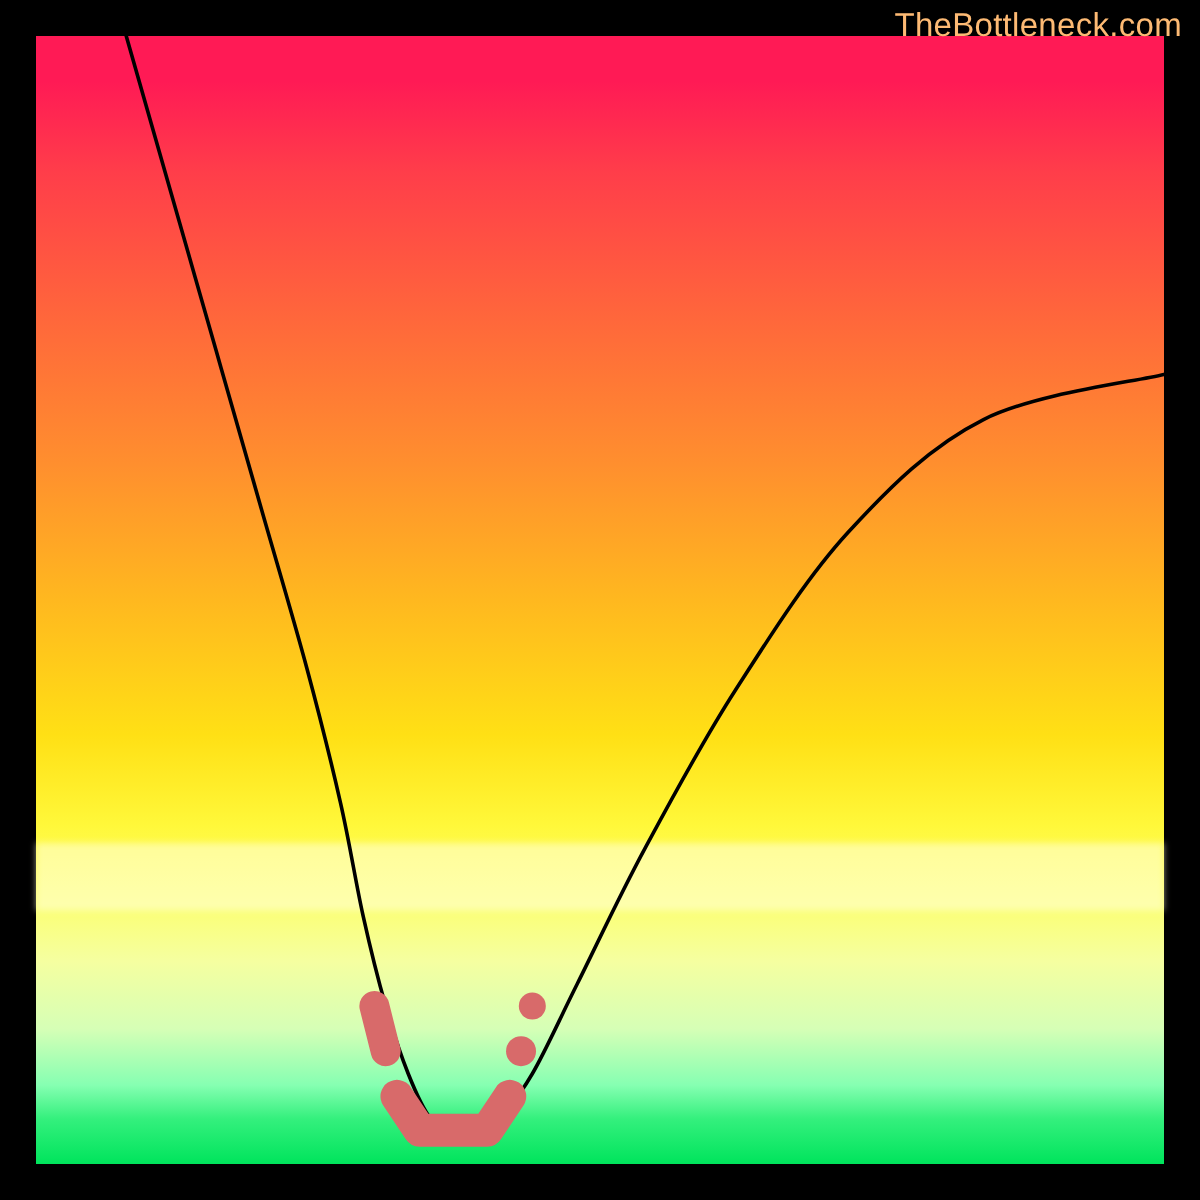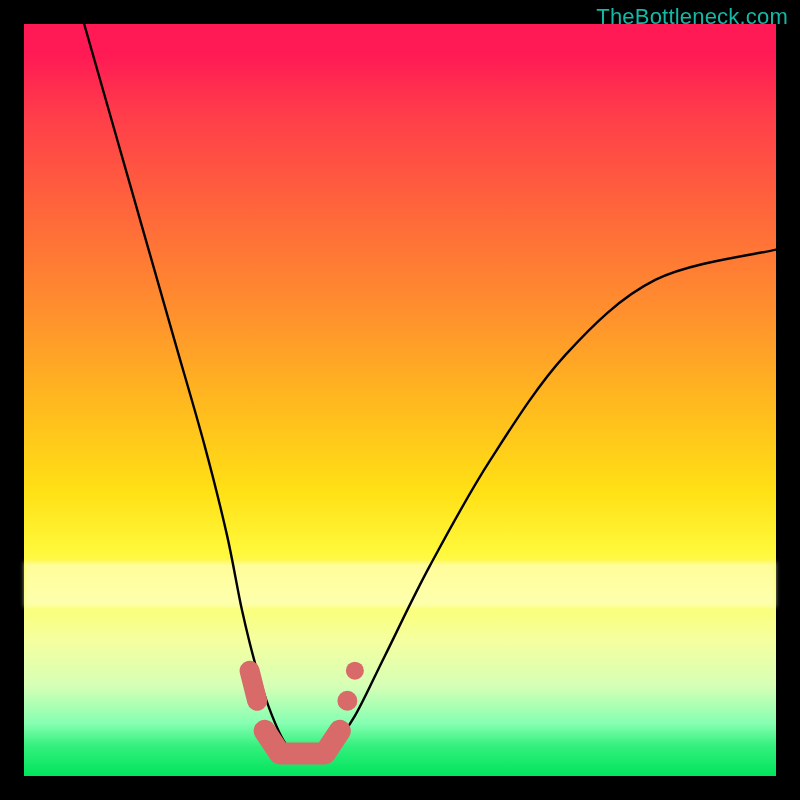--- a/index.html
+++ b/index.html
@@ -40,21 +40,21 @@
     width: 100%;
     top: 71.5%;
     height: 6%;
     background: rgba(255, 255, 220, 0.55);
     filter: blur(2px);
   }
   .watermark {
     position: absolute;
     top: 4px;
     right: 12px;
-    color: #14b8a6;
+    color: #fdba74;
     font-size: 22px;
     letter-spacing: 0.2px;
     font-weight: 500;
     user-select: none;
   }
   svg.overlay {
     position: absolute;
     left: 0;
     top: 0;
     width: 752px;

